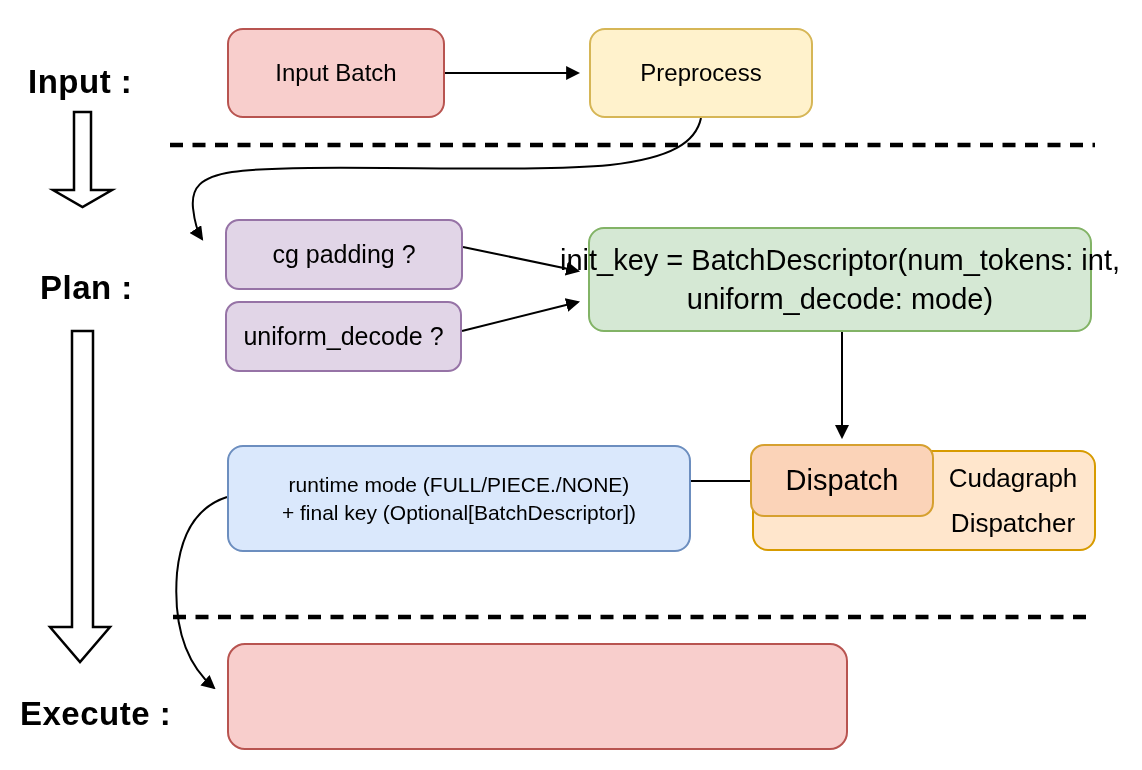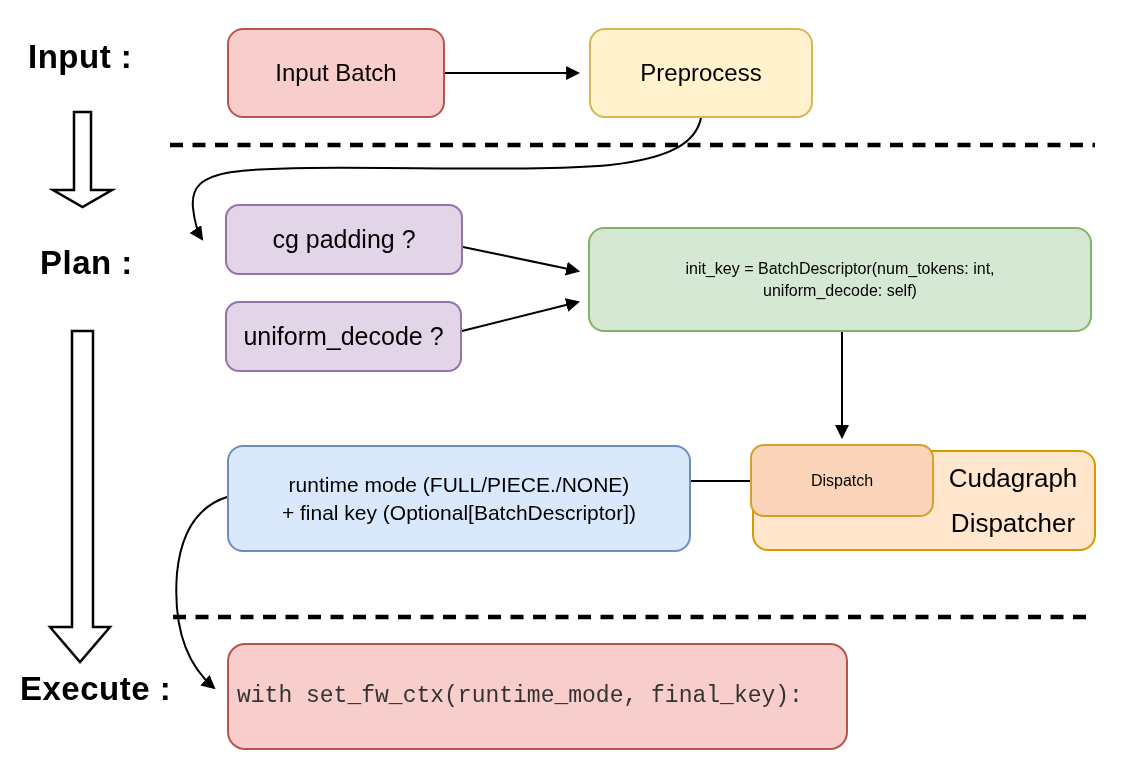--- a/index.html
+++ b/index.html
@@ -11,38 +11,39 @@
     overflow:hidden;
   }
   #wires{position:absolute;left:0;top:0;width:1142px;height:770px;}
   .stage-label{
     position:absolute;
     font-weight:bold;
     font-size:33px;
     color:#000;
     white-space:nowrap;
     letter-spacing:0.5px;
+    margin-top:25px;
   }
   .box{
     position:absolute;
     box-sizing:border-box;
     border:2px solid #7f1d1d;
     border-radius:16px;
     display:flex;
     flex-direction:column;
     align-items:center;
     justify-content:center;
     text-align:center;
     color:#000;
     line-height:1.32;
   }
   .box .ln{white-space:pre;}
   .fs24{font-size:24px;}
   .fs25{font-size:25px;}
-  .fs22{font-size:16px;text-align:right;}
+  .fs22{font-size:29px;text-align:right;}
   .fs21{font-size:21px;}
   .code-box{
     align-items:flex-start;
     justify-content:center;
     text-align:left;
     font-family:"Liberation Mono","DejaVu Sans Mono",monospace;
     font-size:23px;
     line-height:1.25;
     color:#333;
     padding-left:8px;
@@ -89,46 +90,45 @@
   <div class="stage-label" style="left:20px;top:670px;">Execute :</div>
 
   <div class="box fs24" style="left:227px;top:28px;width:218px;height:90px;background:#F8CECC;border-color:#B85450;">
     <span class="ln">Input Batch</span>
   </div>
 
   <div class="box fs24" style="left:589px;top:28px;width:224px;height:90px;background:#FFF2CC;border-color:#D6B656;">
     <span class="ln">Preprocess</span>
   </div>
 
-  <div class="box fs25" style="left:225px;top:204px;width:238px;height:71px;background:#E1D5E7;border-color:#9673A6;border-radius:14px;">
+  <div class="box fs25" style="left:225px;top:219px;width:238px;height:71px;background:#E1D5E7;border-color:#9673A6;border-radius:14px;">
     <span class="ln">cg padding ?</span>
   </div>
 
   <div class="box fs25" style="left:225px;top:301px;width:237px;height:71px;background:#E1D5E7;border-color:#9673A6;border-radius:14px;text-align:right;">
     <span class="ln">uniform_decode ?</span>
   </div>
 
   <div class="box fs22" style="left:588px;top:227px;width:504px;height:105px;background:#D5E8D4;border-color:#82B366;">
     <span class="ln">init_key = BatchDescriptor(num_tokens: int,</span>
-    <span class="ln">uniform_decode: self)</span>
+    <span class="ln">uniform_decode: mode)</span>
   </div>
 
   <div class="box" style="left:752px;top:450px;width:344px;height:101px;background:#FFE6CC;border-color:#D79B00;">
     <div class="cud-label">
       <span class="ln">Cudagraph</span>
       <span class="ln">Dispatcher</span>
     </div>
   </div>
 
   <div class="box fs22" style="left:750px;top:444px;width:184px;height:73px;background:#FBD3B8;border-color:#D6A02F;border-radius:14px;">
     <span class="ln">Dispatch</span>
   </div>
 
   <div class="box fs21" style="left:227px;top:445px;width:464px;height:107px;background:#DAE8FC;border-color:#6C8EBF;">
     <span class="ln">runtime mode (FULL/PIECE./NONE)</span>
     <span class="ln">+ final key (Optional[BatchDescriptor])</span>
   </div>
 
   <div class="box code-box" style="left:227px;top:643px;width:621px;height:107px;background:#F8CECC;border-color:#B85450;">
-    <span class="ln">with set_fw_ctx(runtime_mode, final_key):</span>
   </div>
 
 </div>
 
 </body></html>

